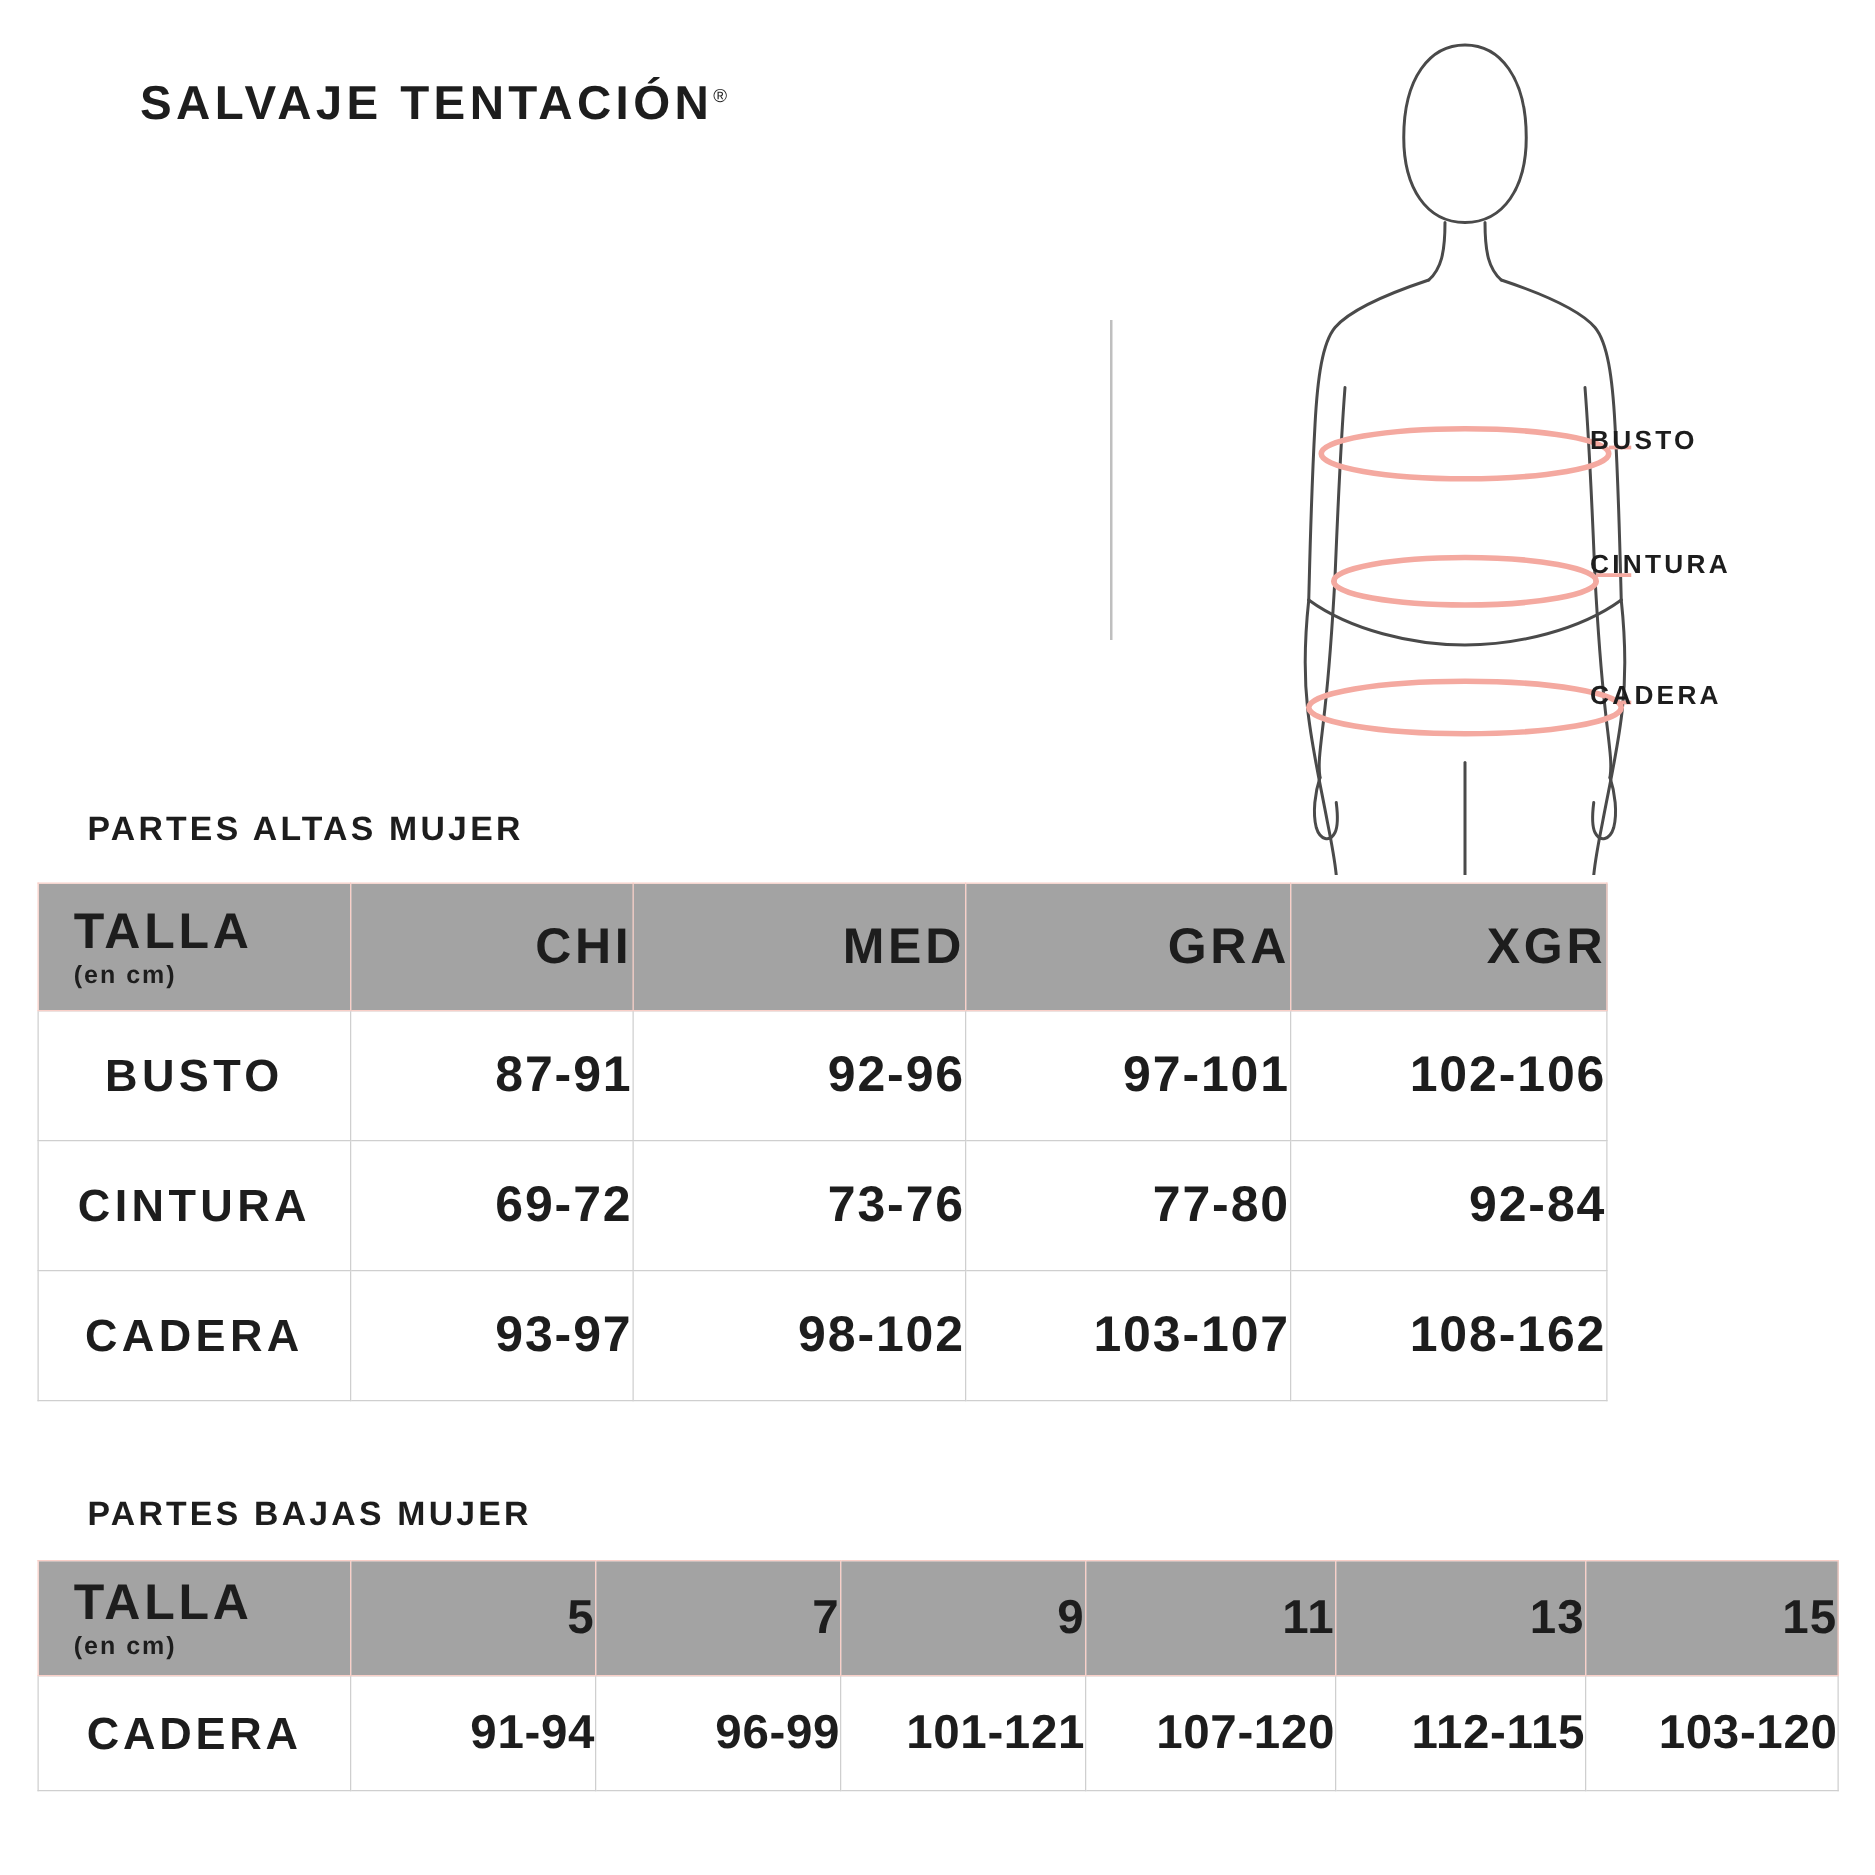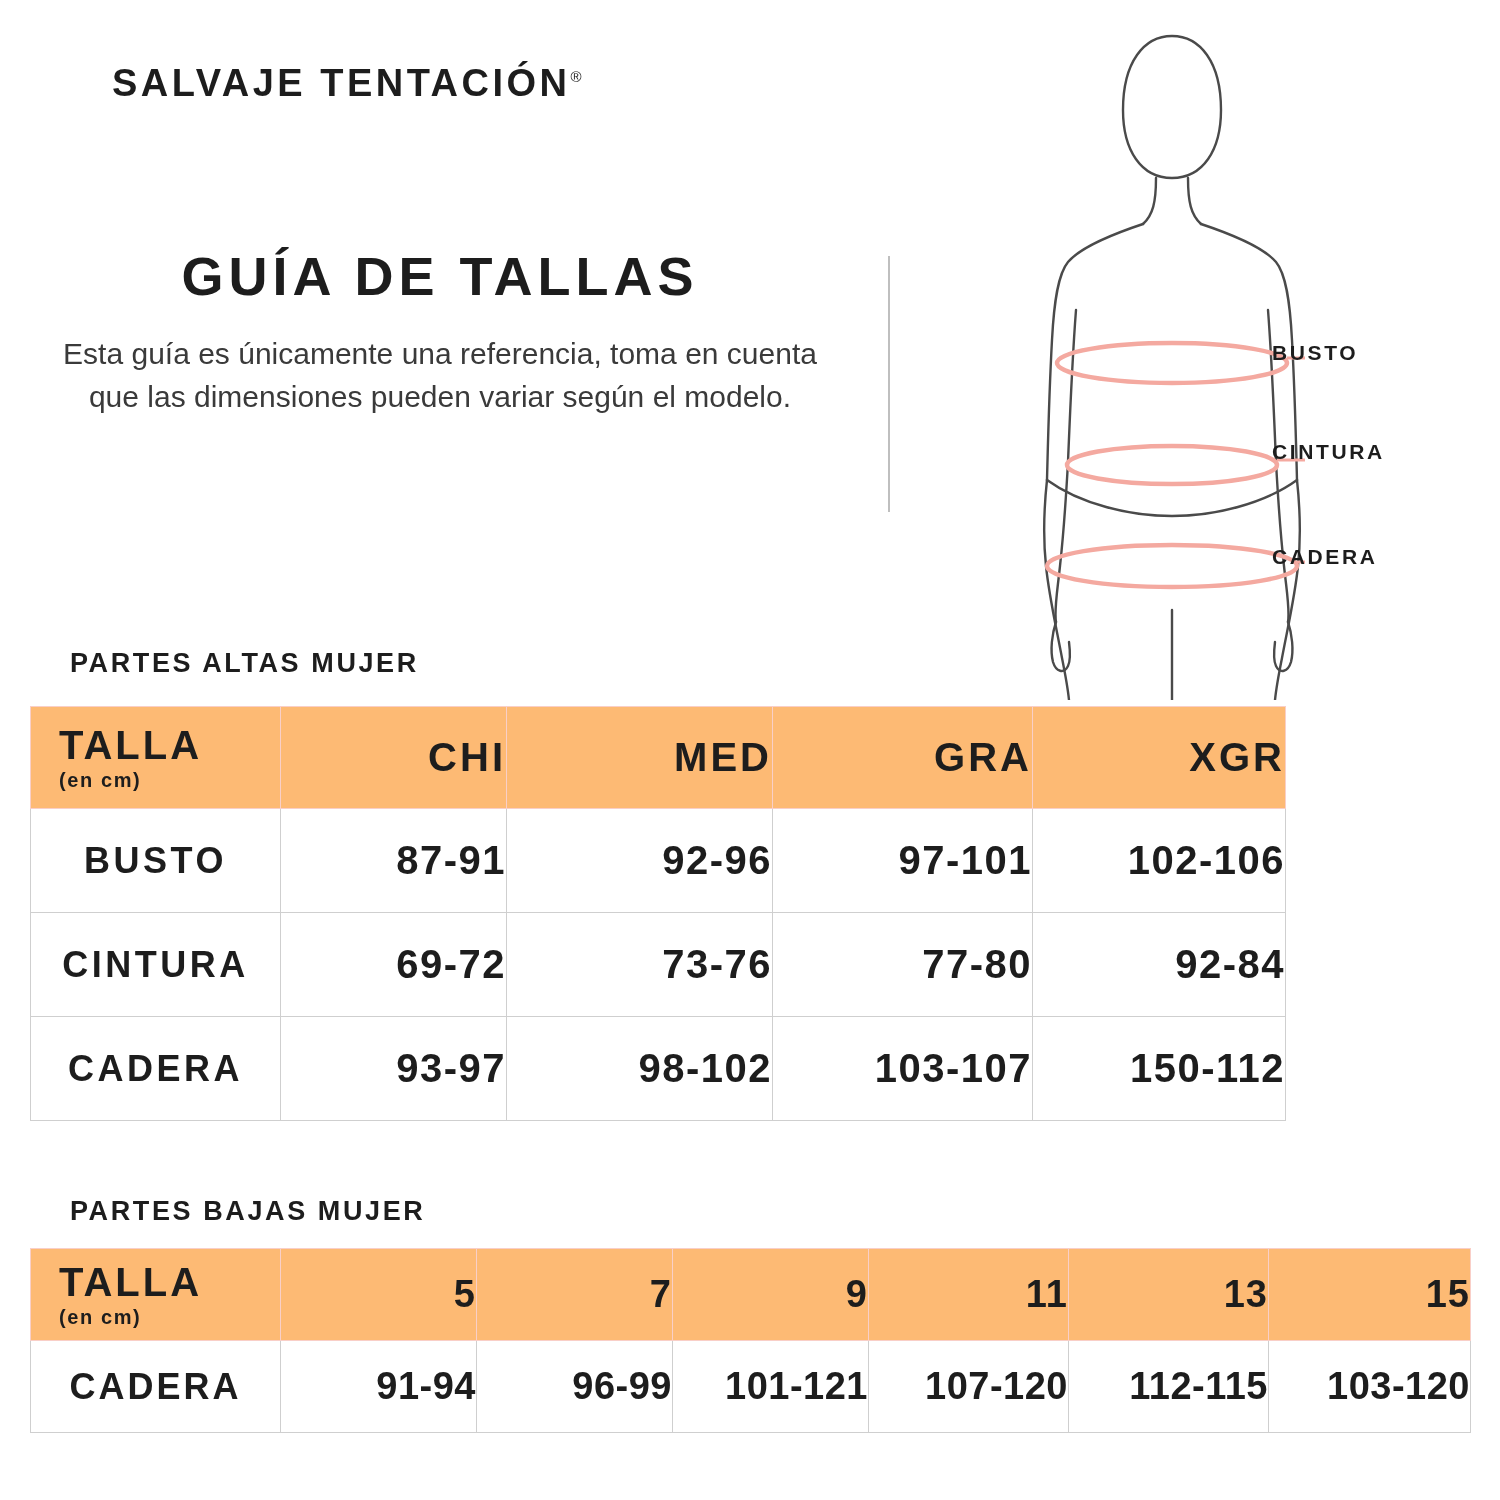--- a/index.html
+++ b/index.html
@@ -118,21 +118,21 @@
   }
   td, th {
     border: 1px solid #cfcfcf;
     text-align: right;
     vertical-align: middle;
     font-weight: bold;
     color: #1d1d1d;
   }
   
   .hdr td, .hdr th {
-    background: #fdba74;
+    background: #a3a3a3;
     border-color: #f9cfc8;
   }
   #table-tops .hdr th, #table-tops .hdr td { height: 102px; font-size: 40px; letter-spacing: 3px; }
   #table-bottoms .hdr th, #table-bottoms .hdr td { height: 92px; font-size: 38px; letter-spacing: 1px; }
 
   .talla-cell { text-align: left; padding-left: 28px; line-height: 1.02; }
   .talla-main { font-size: 40px; font-weight: bold; letter-spacing: 3px; display: block; }
   .talla-sub  { font-size: 20px; font-weight: bold; letter-spacing: 1.6px; display: block; margin-top: 4px; }
 
   #table-tops tbody td { height: 104px; font-size: 40px; letter-spacing: 1.5px; }
@@ -143,24 +143,20 @@
 </style>
 </head>
 <body>
 
 <div id="page">
 
   <div class="brand">
     <span>SALVAJE TENTACIÓN</span><span class="reg">®</span>
   </div>
 
-  <div class="intro">
-    <h1>GUÍA DE TALLAS</h1>
-    <p>Esta guía es únicamente una referencia, toma en cuenta que las dimensiones pueden variar según el modelo.</p>
-  </div>
 
   <div class="vrule"></div>
 
   <div class="figure">
     <svg width="480" height="690" viewBox="0 0 480 690" xmlns="http://www.w3.org/2000/svg">
       <g fill="none" stroke="#4a4a4a" stroke-width="2.4" stroke-linejoin="round" stroke-linecap="round">
 
         <path d="M163 100 C163 52 184 26 212 26 C240 26 261 52 261 100 C261 140 243 168 212 168 C181 168 163 140 163 100 Z"></path>
 
         <path d="M196 168 C196 192 193 205 183 214"></path>
@@ -239,21 +235,21 @@
         <td>69-72</td>
         <td>73-76</td>
         <td>77-80</td>
         <td>92-84</td>
       </tr>
       <tr>
         <td class="rowlabel">CADERA</td>
         <td>93-97</td>
         <td>98-102</td>
         <td>103-107</td>
-        <td>150-112</td>
+        <td>108-162</td>
       </tr>
     </tbody>
   </table>
 
   <div class="section-title title-bottoms">PARTES BAJAS MUJER</div>
 
   <table id="table-bottoms">
     <colgroup>
       <col style="width:250px">
         <col style="width:196px">

